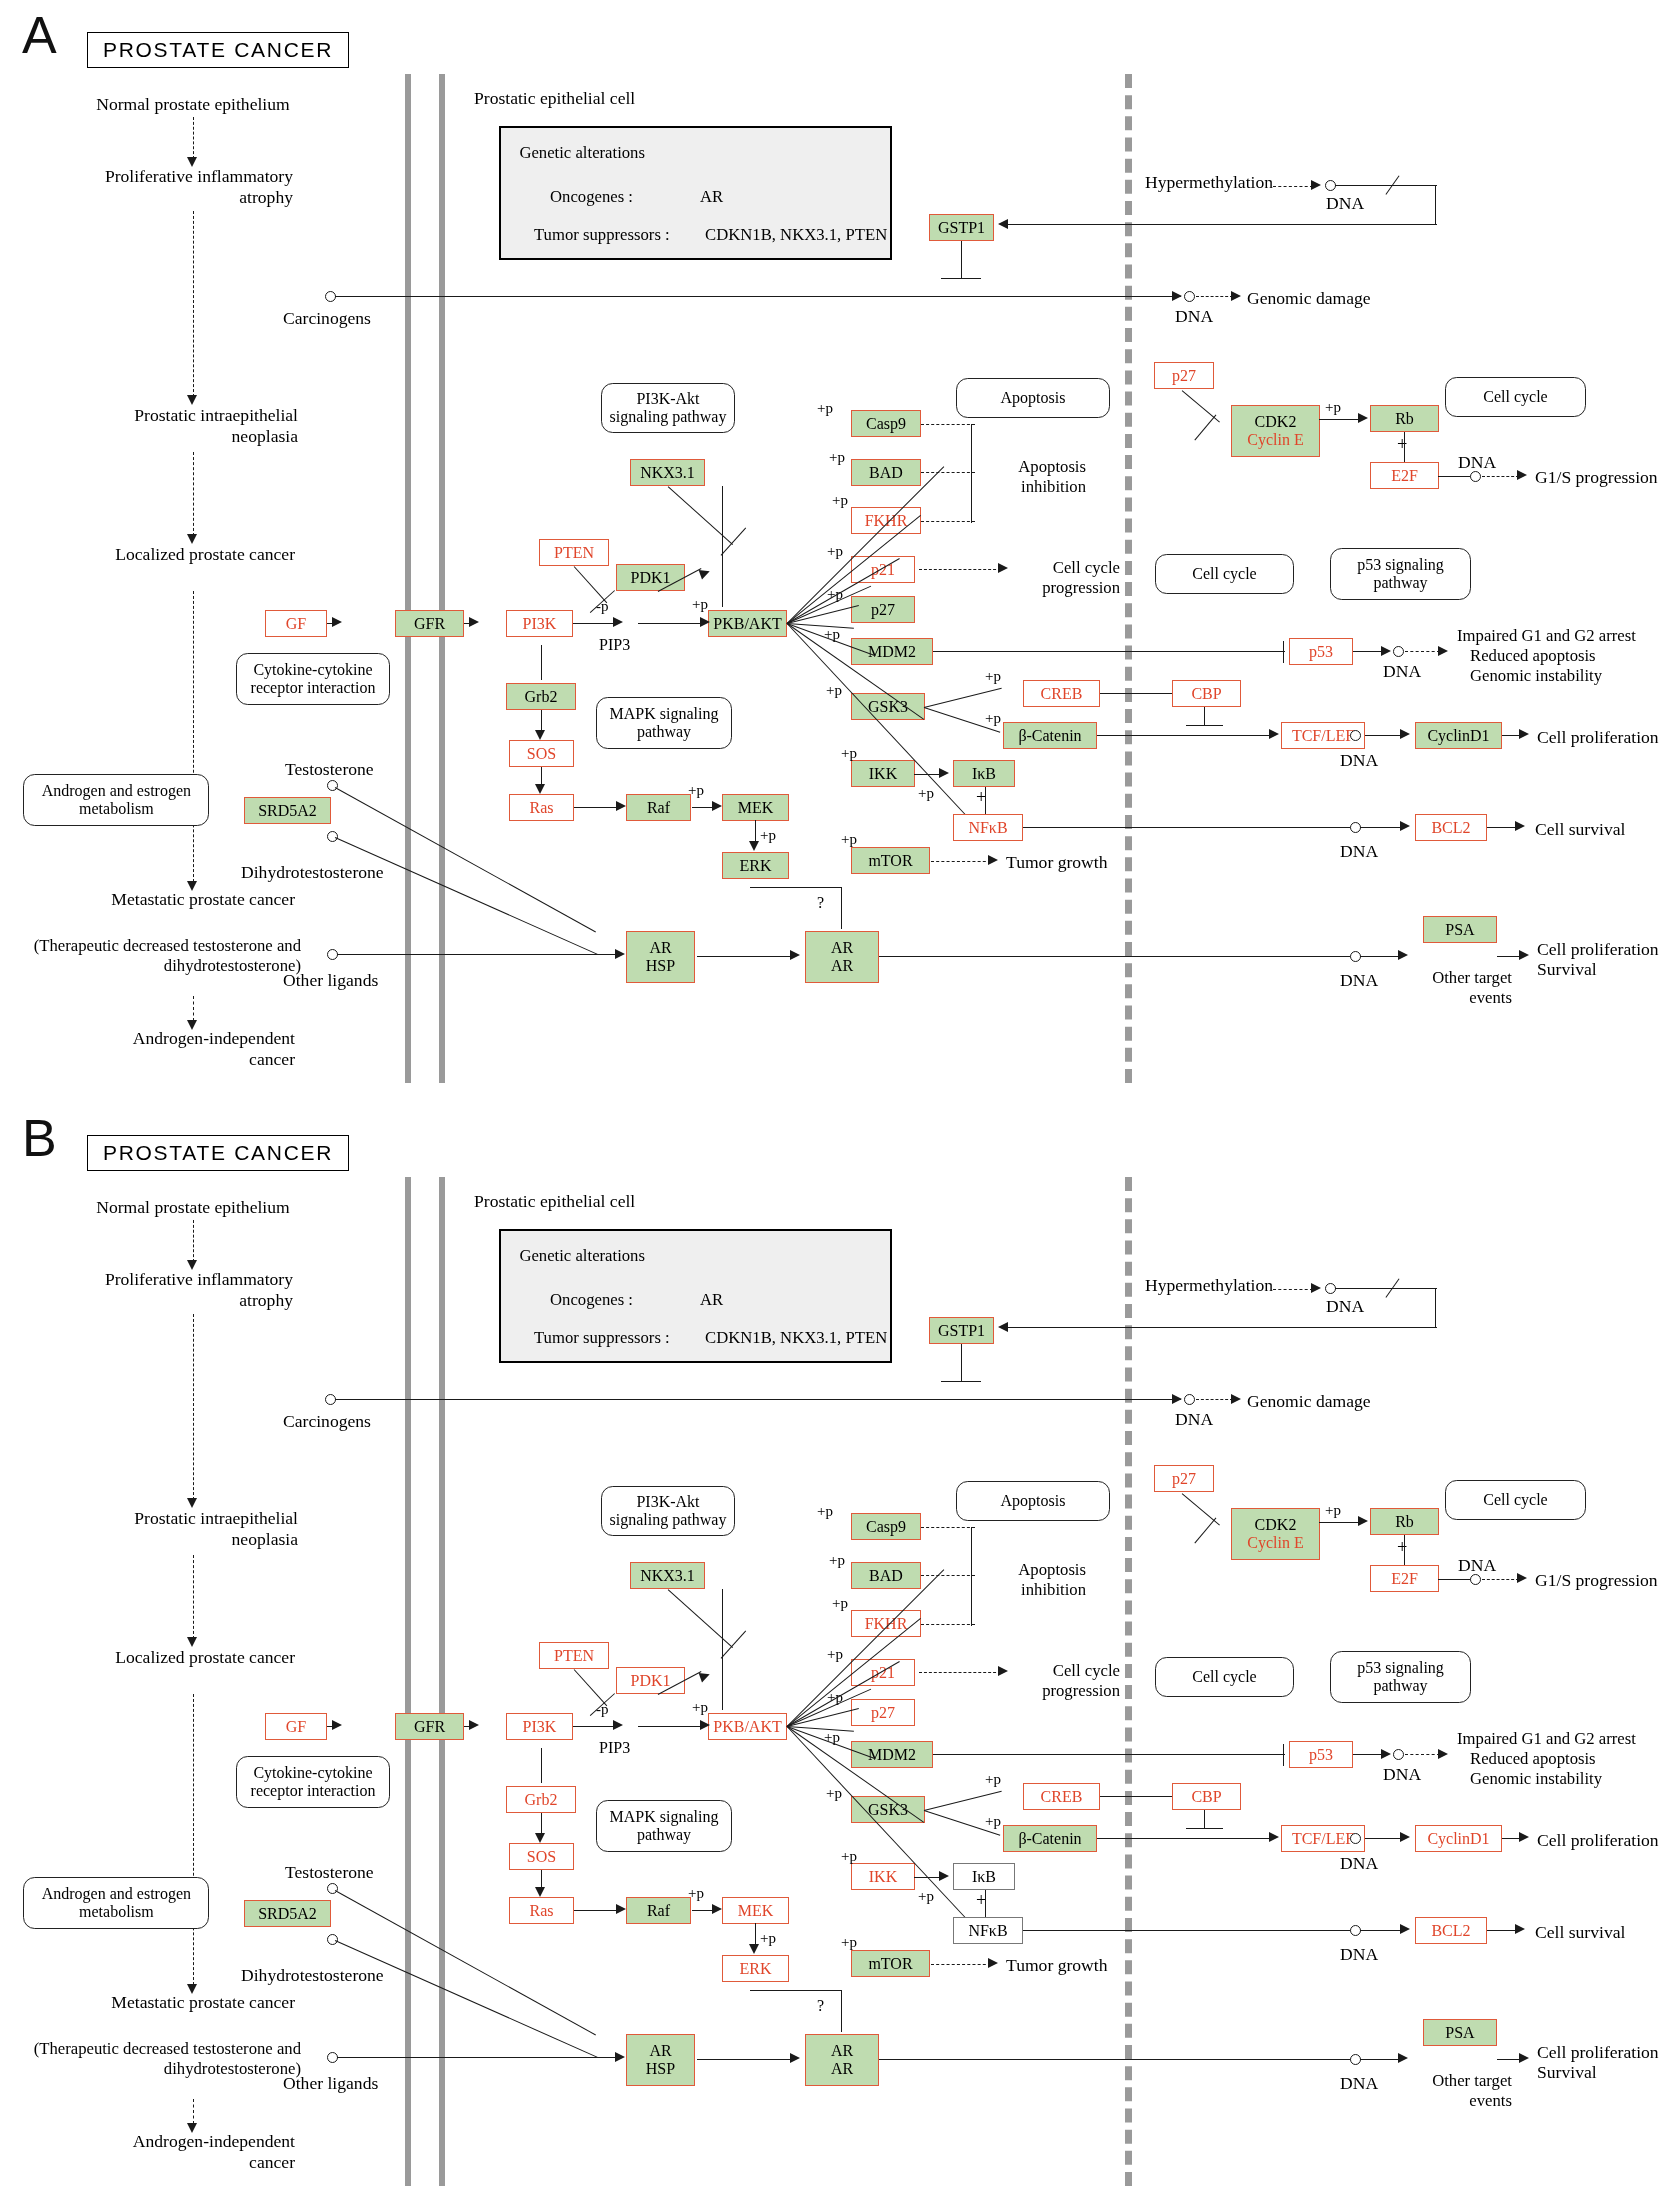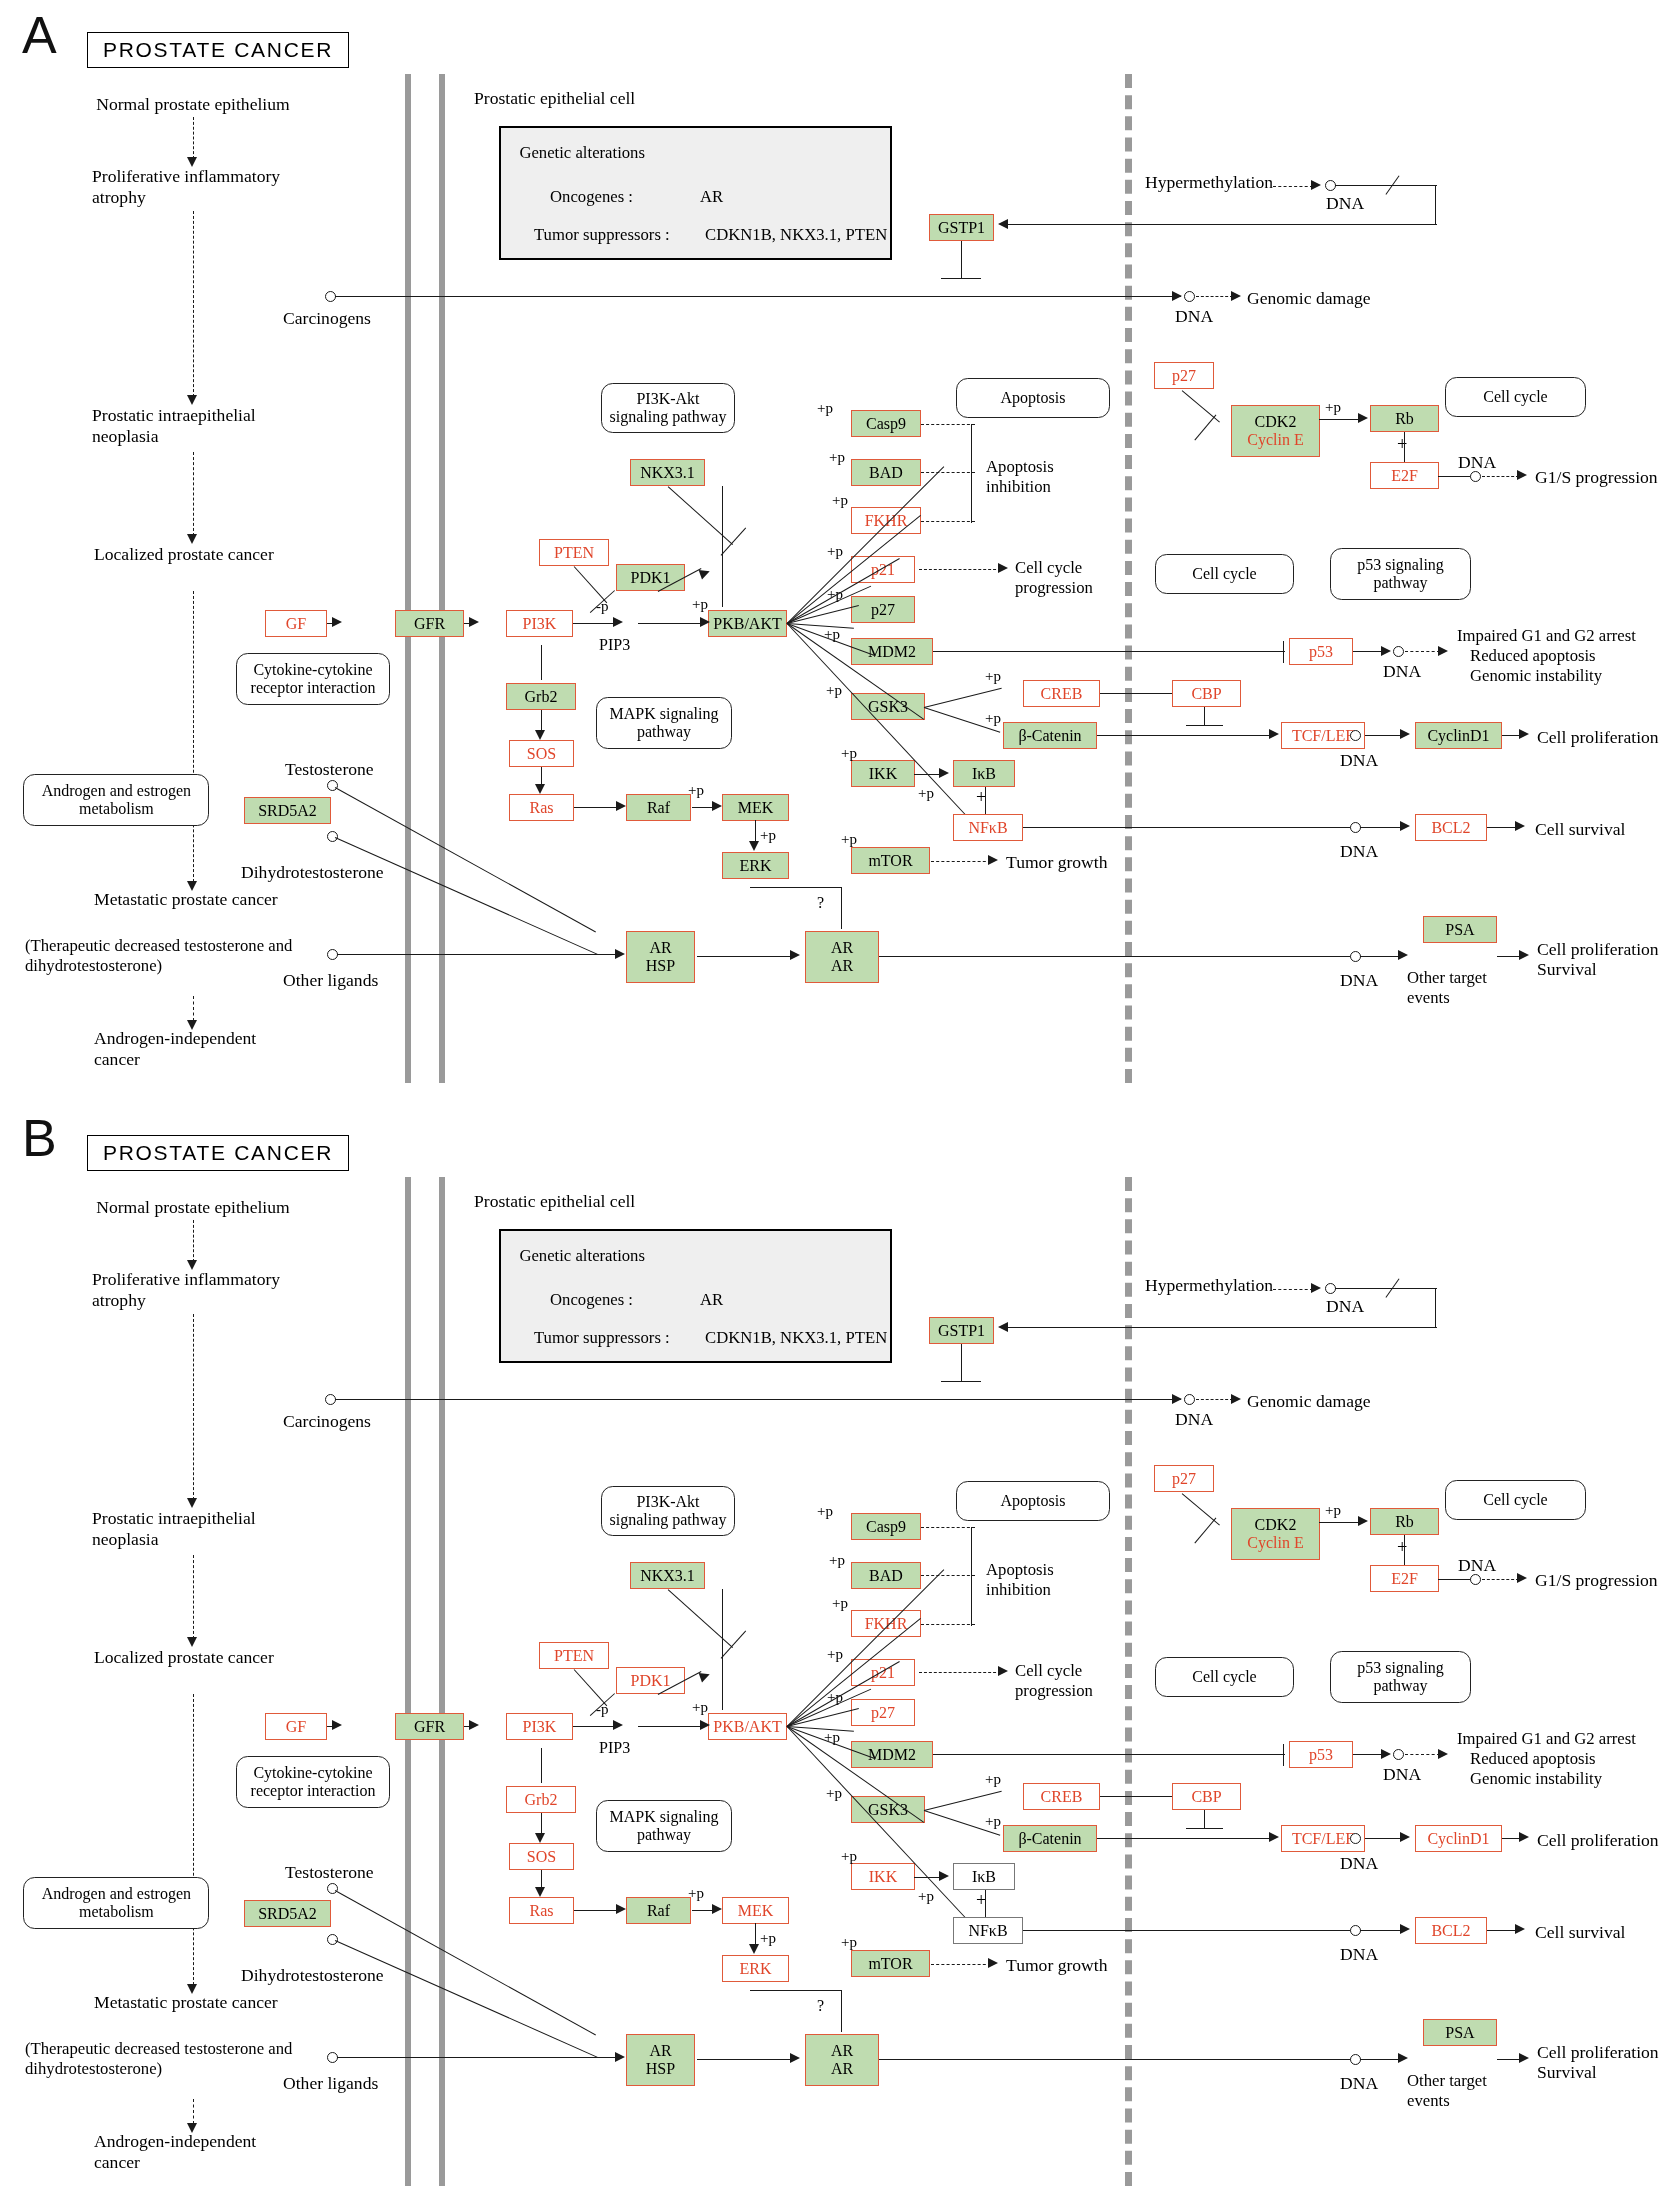--- a/index.html
+++ b/index.html
@@ -7,21 +7,21 @@
   #page{position:relative;width:1678px;height:2205px;background:#fff;overflow:hidden;}
   .panel{position:absolute;left:0;width:1678px;height:1103px;}
   #panelA{top:0;}
   #panelB{top:1103px;}
 
   .plabel{position:absolute;font-family:"Liberation Sans",sans-serif;font-size:52px;font-weight:400;color:#111;}
   .titlebox{position:absolute;border:1.7px solid #000;background:#fff;padding:5px 15px;font-family:"Liberation Sans",sans-serif;font-size:21px;letter-spacing:1.7px;}
 
   .txt{position:absolute;font-size:17.6px;line-height:1.18;color:#000;white-space:nowrap;}
   .txt.c{text-align:center;}
-  .txt.multi{white-space:normal;text-align:left;}
+  .txt.multi{white-space:normal;text-align:right;}
 
   
   .node{position:absolute;box-sizing:border-box;border:1.3px solid #e05a3a;background:#bfdcb0;
         font-size:16px;line-height:1;display:flex;align-items:center;justify-content:center;
         text-align:center;color:#000;}
   .node.white{background:#fff;border:1.3px solid #e05a3a;color:#e0452a;}
   .node.plain{background:#bfdcb0;border:1.3px solid #e05a3a;color:#000;}
   .node.two{flex-direction:column;justify-content:center;}
   .node.two span{display:block;line-height:1.12;}
 

